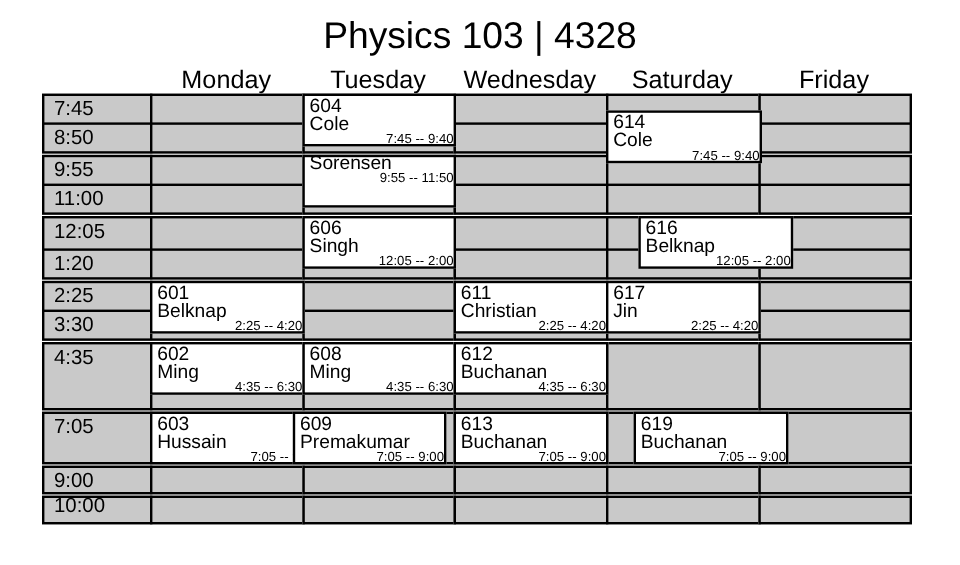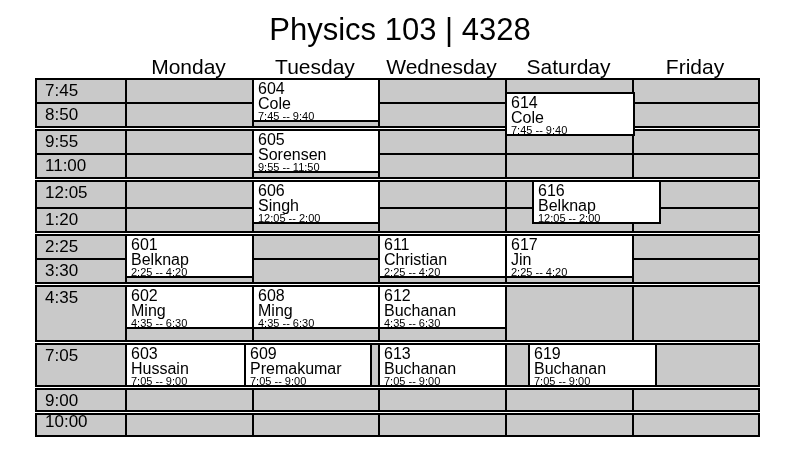--- a/index.html
+++ b/index.html
@@ -20,21 +20,21 @@
     box-sizing:border-box;
   }
   .divider { position:absolute; height:2px; background:#000; }
   .time-label { position:absolute; font-size:17px; line-height:19px; }
   .block {
     position:absolute; background:#ffffff; border:2px solid #000;
     box-sizing:border-box; padding:0 0 0 4px;
   }
   .block .code { font-size:16px; line-height:18px; }
   .block .who  { font-size:16px; line-height:12px; }
-  .block .when { font-size:11px; line-height:13px; }
+  .block .when { font-size:11px; line-height:13px;text-align:right; }
 </style>
 </head>
 <body>
 
 <div class="canvas">
   <div class="title">Physics 103 | 4328</div>
   <div id="headers">
       <div class="day-header" style="left: 125px; width: 127px;">Monday</div>
       <div class="day-header" style="left: 252px; width: 126px;">Tuesday</div>
       <div class="day-header" style="left: 378px; width: 127px;">Wednesday</div>
@@ -120,21 +120,20 @@
         <div class="code">603</div>
         <div class="who">Hussain</div>
         <div class="when">7:05 -- 9:00</div>
       </div>
       <div class="block" style="left: 252px; top: 78px; width: 128px; height: 44px;">
         <div class="code">604</div>
         <div class="who">Cole</div>
         <div class="when">7:45 -- 9:40</div>
       </div>
       <div class="block" style="left: 252px; top: 129px; width: 128px; height: 44px;">
-        <div class="code">605</div>
         <div class="who">Sorensen</div>
         <div class="when">9:55 -- 11:50</div>
       </div>
       <div class="block" style="left: 252px; top: 180px; width: 128px; height: 44px;">
         <div class="code">606</div>
         <div class="who">Singh</div>
         <div class="when">12:05 -- 2:00</div>
       </div>
       <div class="block" style="left: 252px; top: 285px; width: 128px; height: 44px;">
         <div class="code">608</div>

